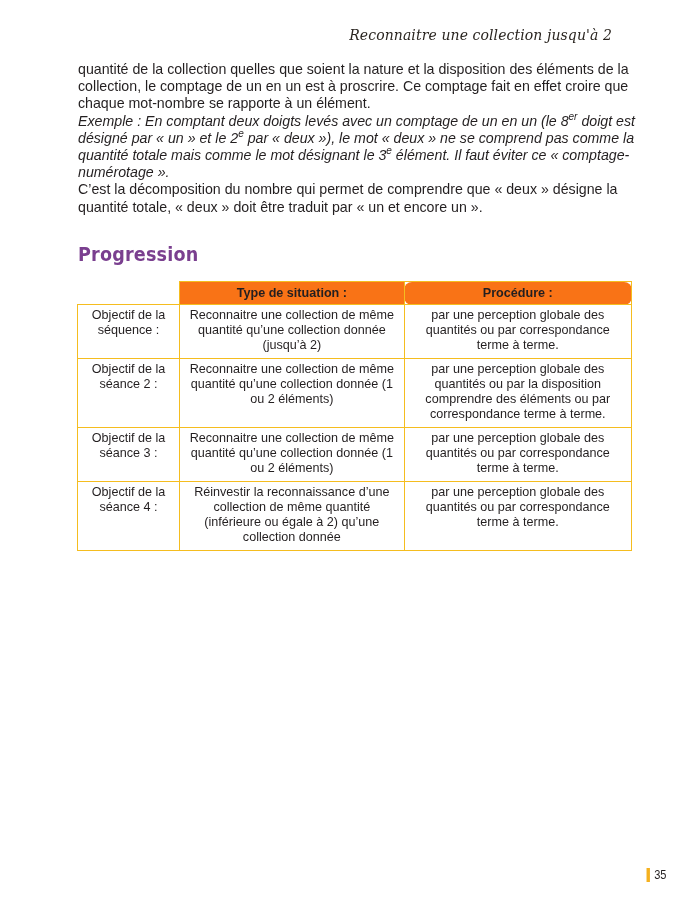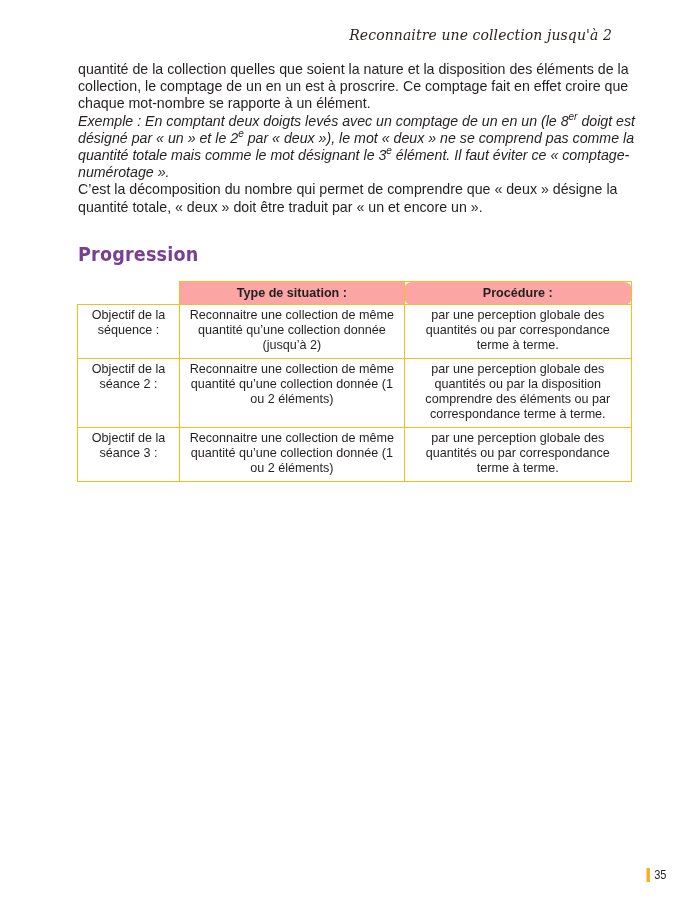--- a/index.html
+++ b/index.html
@@ -9,21 +9,21 @@
          font-style:italic; font-size:14px; color:#2a2520; letter-spacing:0.1px; }
   .body-text { position:absolute; left:78px; top:61px; width:560px; font-size:14.2px; line-height:17.2px; }
   .body-text p { margin:0; }
   .body-text .ex { font-style:italic; }
   sup { font-size:10px; line-height:0; vertical-align:6px; }
   .section-title { position:absolute; left:78px; top:242px; font-family:"DejaVu Sans", sans-serif;
          font-weight:bold; font-size:20px; color:#7a3f8f; letter-spacing:0.2px; transform:scaleX(0.88); transform-origin:left; }
   table.prog { position:absolute; left:77px; top:281px; width:555px; border-collapse:collapse;
          font-size:12.6px; line-height:15px; }
   table.prog td, table.prog th { border:1.5px solid #f5bd1f; vertical-align:top; padding:3px 6px 5px 6px; text-align:center; font-weight:normal; }
-  table.prog th { background:#fca5a5; text-align:center; font-weight:bold; padding:4px 6px 3px; }
+  table.prog th { background:#f97316; text-align:center; font-weight:bold; padding:4px 6px 3px; }
   table.prog th.empty { background:#ffffff; border-top:none; border-left:none; }
   .c1 { width:89px; } .c2 { width:210px; } .c3 { width:213px;border-radius:8px; }
   .pagenum { position:absolute; right:34px; top:867px; font-family:"Liberation Sans", sans-serif;
          font-size:13px; color:#231f20; display:flex; align-items:center; gap:5px; transform:scaleX(0.85); transform-origin:right; }
   .pagenum .bar { width:4px; height:14px; background:#f5b11f; display:inline-block; }
 </style>
 </head>
 <body>
 
 <div class="running-head">Reconnaitre une collection jusqu'à 2</div>
@@ -53,19 +53,24 @@
     <tr>
       <td>Objectif de la séance 2 :</td>
       <td>Reconnaitre une collection de même quantité qu’une collection donnée (1 ou 2 éléments)</td>
       <td>par une perception globale des quantités ou par la disposition comprendre des éléments ou par correspondance terme à terme.</td>
     </tr>
     <tr>
       <td>Objectif de la séance 3 :</td>
       <td>Reconnaitre une collection de même quantité qu’une collection donnée (1 ou 2 éléments)</td>
       <td>par une perception globale des quantités ou par correspondance terme à terme.</td>
     </tr>
+    <tr>
+      <td>Objectif de la séance 4 :</td>
+      <td>Réinvestir la reconnaissance d’une collection de même quantité (inférieure ou égale à 2) qu’une collection donnée</td>
+      <td>par une perception globale des quantités ou par correspondance terme à terme.</td>
+    </tr>
   </tbody>
 </table>
 
 <div class="pagenum">
   <span class="bar"></span>
   <span>35</span>
 </div>
 
 </body></html>

